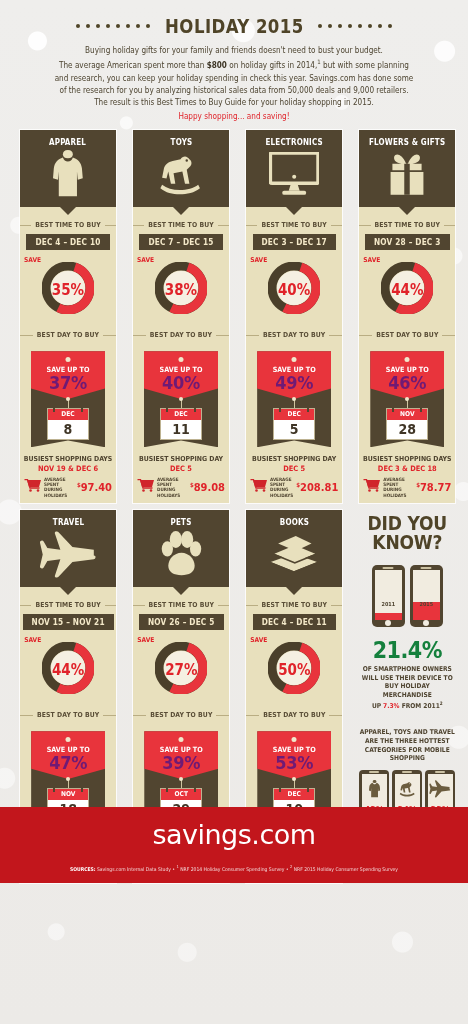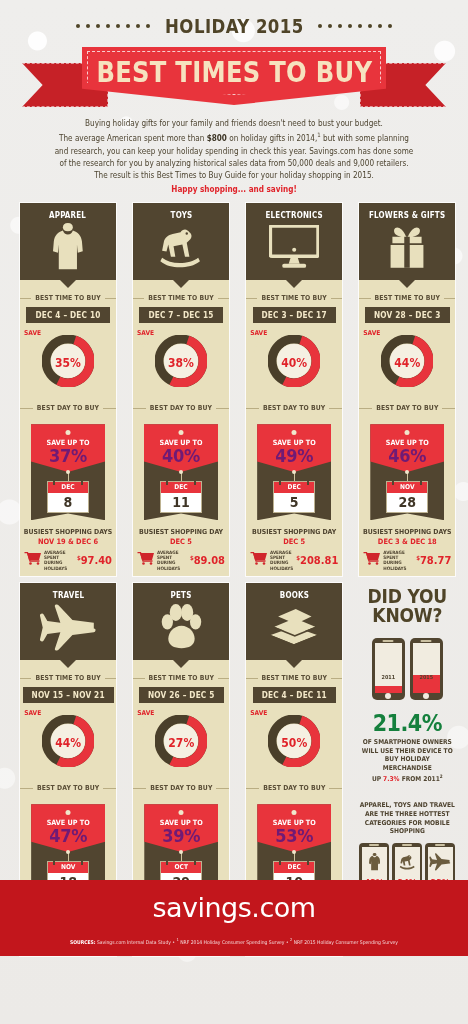--- a/index.html
+++ b/index.html
@@ -66,21 +66,21 @@
     letter-spacing: .3px; transform: scaleX(.93) translateY(-4px);
     font-family: "DejaVu Sans Condensed","Liberation Sans",sans-serif;
   }
 
   
   .intro {
     text-align: center; color: #4d4430; font-size: 8.1px; line-height: 12.4px;
     padding: 6px 22px 0 22px; font-family: "DejaVu Sans Condensed","Liberation Sans",sans-serif;
   }
   .intro b { color: #3e3626; }
-  .intro .happy { color: #e0232a; font-weight: bold; display: block; margin-top: 1px; }
+  .intro .happy { color: #e0232a; font-weight: normal; display: block; margin-top: 1px; }
   .intro sup { font-size: 6px; }
 
   
   .grid {
     display: flex; gap: 17px; padding: 8px 20px 0 20px; align-items: flex-start;
   }
   .grid.row2 { padding-top: 7px; }
   .card {
     width: 105px; background: #e8e0bd;
     box-shadow: 0 0 0 1px rgba(255,255,255,.8);
@@ -121,21 +121,21 @@
 
   
   .donut-wrap { position: relative; width: 96px; height: 62px; margin-top: 5px; }
   .donut-wrap .save {
     position: absolute; left: 4px; top: 1px; color: #e0232a; font-size: 6.6px;
     font-weight: bold; font-family: "DejaVu Sans Condensed","Liberation Sans",sans-serif;
   }
   .donut { position: absolute; left: 50%; top: 7px; transform: translateX(-50%); }
   .donut .pct {
     position: absolute; left: 0; right: 0; top: 50%; transform: translateY(-50%);
-    text-align: center; color: #e0232a; font-size: 12px; font-weight: bold;
+    text-align: center; color: #e0232a; font-size: 15px; font-weight: bold;
     font-family: "DejaVu Sans Condensed","Liberation Sans",sans-serif;
   }
   .morethan {
     position: absolute; left: 6px; top: 8px; width: 36px; height: 36px;
     pointer-events: none;
   }
   .morethan text { font-size: 6.6px; font-weight: bold; fill: #e8e0bd;
     font-family: "DejaVu Sans Condensed","Liberation Sans",sans-serif; letter-spacing: .4px; }
 
   
@@ -312,28 +312,20 @@
           <i></i>
           <i></i>
           <i></i>
           <i></i>
           <i></i>
           <i></i>
           <i></i>
       </span>
     </div>
 
-    <div class="ribbon-wrap">
-      <div class="ribbon-tail l"></div>
-      <div class="ribbon-tail r"></div>
-      <div class="ribbon-main">
-        <div class="ribbon-inner"></div>
-        <div class="t">BEST TIMES TO BUY</div>
-      </div>
-    </div>
   </div>
 
   <div class="intro">
     <span>Buying holiday gifts for your family and friends doesn't need to bust your budget.</span><br>
     <span>The average American spent more than </span><b>$800</b><span> on holiday gifts in 2014,</span><sup>1</sup><span> but with some planning</span><br>
     <span>and research, you can keep your holiday spending in check this year. Savings.com has done some</span><br>
     <span>of the research for you by analyzing historical sales data from 50,000 deals and 9,000 retailers.</span><br>
     <span>The result is this Best Times to Buy Guide for your holiday shopping in 2015.</span>
     <span class="happy">Happy shopping... and saving!</span>
   </div>

